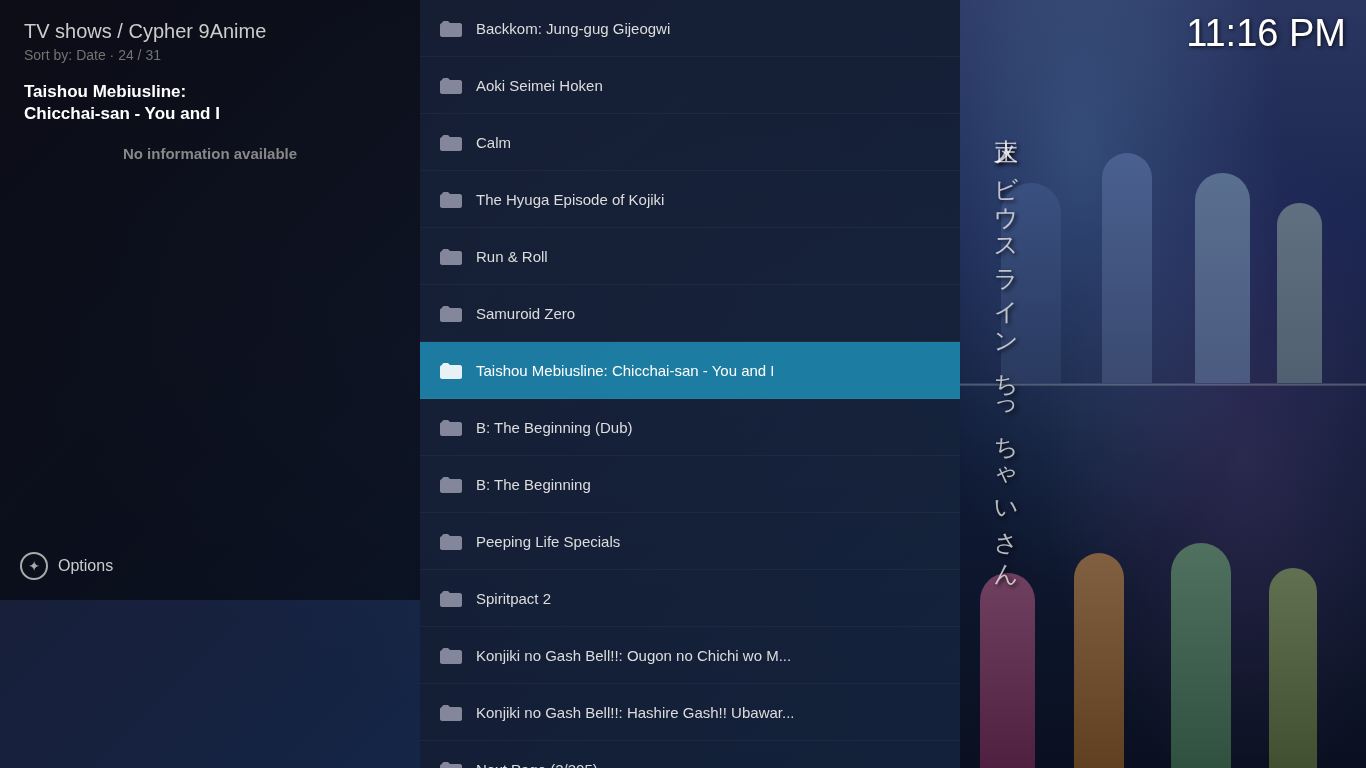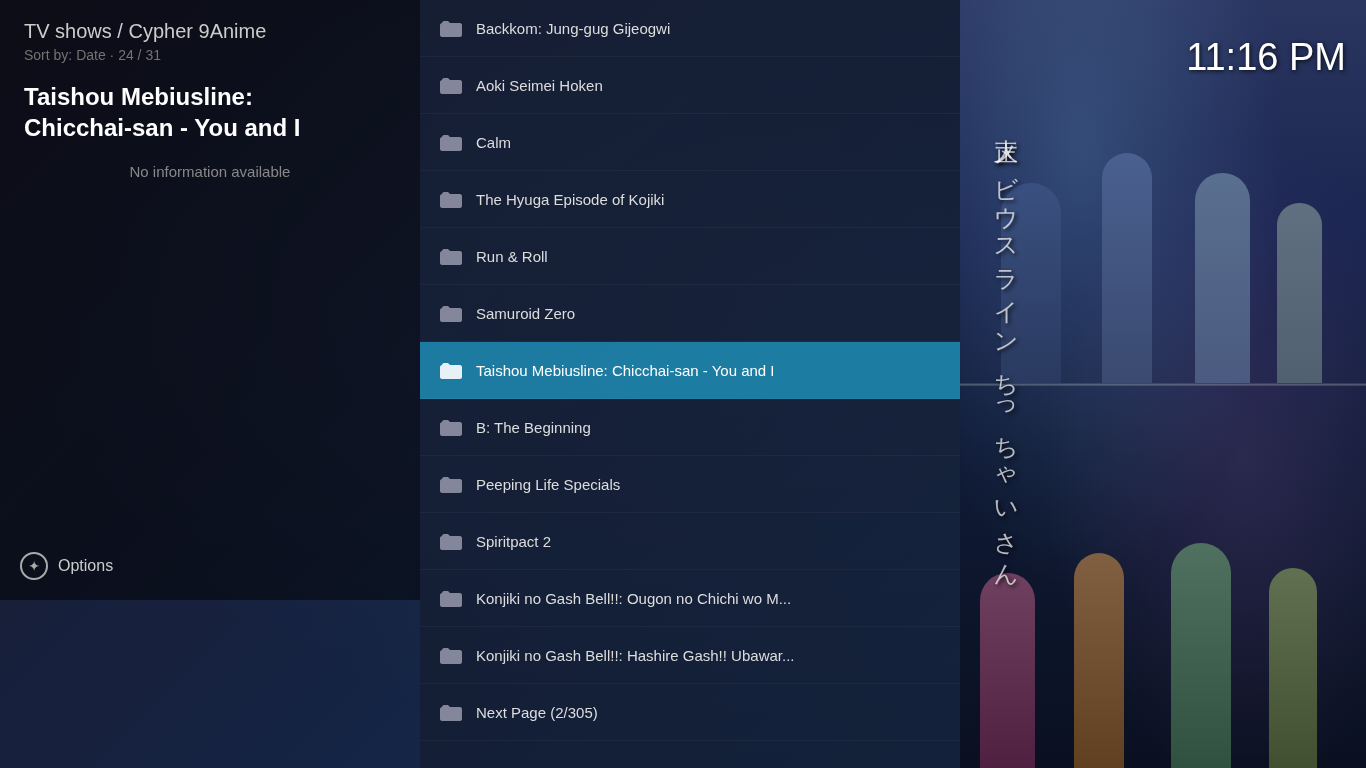--- a/index.html
+++ b/index.html
@@ -48,30 +48,31 @@
     }
 
     .sort-info {
       color: #737373;
       font-size: 14px;
       margin-bottom: 18px;
     }
 
     .selected-title {
       color: #ffffff;
-      font-size: 24px;
+      font-size: 17px;
       font-weight: bold;
       line-height: 1.3;
       margin-bottom: 20px;
     }
 
     .no-info {
       color: #888888;
       font-size: 15px;
       text-align: center;
+      font-weight: bold;
     }
 
     
     .options-btn {
       position: absolute;
       bottom: 20px;
       left: 20px;
       display: flex;
       align-items: center;
       gap: 10px;
@@ -164,21 +165,21 @@
       top: 0; left: 0; right: 0; bottom: 0;
       background: 
         radial-gradient(ellipse at 30% 20%, rgba(100,150,200,0.3) 0%, transparent 50%),
         radial-gradient(ellipse at 70% 60%, rgba(150,100,180,0.2) 0%, transparent 50%),
         linear-gradient(180deg, #2a3560 0%, #1a2550 30%, #0f1a35 60%, #0a1020 100%);
     }
 
     
     .clock {
       position: absolute;
-      top: 36px;
+      top: 12px;
       right: 20px;
       color: #ffffff;
       font-size: 38px;
       font-weight: 300;
       z-index: 20;
       text-shadow: 1px 1px 4px rgba(0,0,0,0.8);
     }
 
     
     .jp-text {
@@ -303,20 +304,26 @@
       <span class="folder-icon"><svg viewBox="0 0 22 18" fill="none" xmlns="http://www.w3.org/2000/svg">
     <path d="M2 4 C2 3 3 2 4 2 L8 2 L10 4 L20 4 C21 4 22 5 22 6 L22 16 C22 17 21 18 20 18 L2 18 C1 18 0 17 0 16 L0 6 C0 5 1 4 2 4Z" fill="rgba(180,180,200,0.7)"></path>
   </svg></span>
       <span>Samuroid Zero</span>
     </div>
     <div class="list-item active">
       <span class="folder-icon"><svg viewBox="0 0 22 18" fill="none" xmlns="http://www.w3.org/2000/svg">
     <path d="M2 4 C2 3 3 2 4 2 L8 2 L10 4 L20 4 C21 4 22 5 22 6 L22 16 C22 17 21 18 20 18 L2 18 C1 18 0 17 0 16 L0 6 C0 5 1 4 2 4Z" fill="rgba(255,255,255,0.9)"></path>
   </svg></span>
       <span>Taishou Mebiusline: Chicchai-san - You and I</span>
+    </div>
+    <div class="list-item">
+      <span class="folder-icon"><svg viewBox="0 0 22 18" fill="none" xmlns="http://www.w3.org/2000/svg">
+    <path d="M2 4 C2 3 3 2 4 2 L8 2 L10 4 L20 4 C21 4 22 5 22 6 L22 16 C22 17 21 18 20 18 L2 18 C1 18 0 17 0 16 L0 6 C0 5 1 4 2 4Z" fill="rgba(180,180,200,0.7)"></path>
+  </svg></span>
+      <span>B: The Beginning (Dub)</span>
     </div>
     <div class="list-item">
       <span class="folder-icon"><svg viewBox="0 0 22 18" fill="none" xmlns="http://www.w3.org/2000/svg">
     <path d="M2 4 C2 3 3 2 4 2 L8 2 L10 4 L20 4 C21 4 22 5 22 6 L22 16 C22 17 21 18 20 18 L2 18 C1 18 0 17 0 16 L0 6 C0 5 1 4 2 4Z" fill="rgba(180,180,200,0.7)"></path>
   </svg></span>
       <span>B: The Beginning</span>
     </div>
     <div class="list-item">
       <span class="folder-icon"><svg viewBox="0 0 22 18" fill="none" xmlns="http://www.w3.org/2000/svg">
     <path d="M2 4 C2 3 3 2 4 2 L8 2 L10 4 L20 4 C21 4 22 5 22 6 L22 16 C22 17 21 18 20 18 L2 18 C1 18 0 17 0 16 L0 6 C0 5 1 4 2 4Z" fill="rgba(180,180,200,0.7)"></path>

